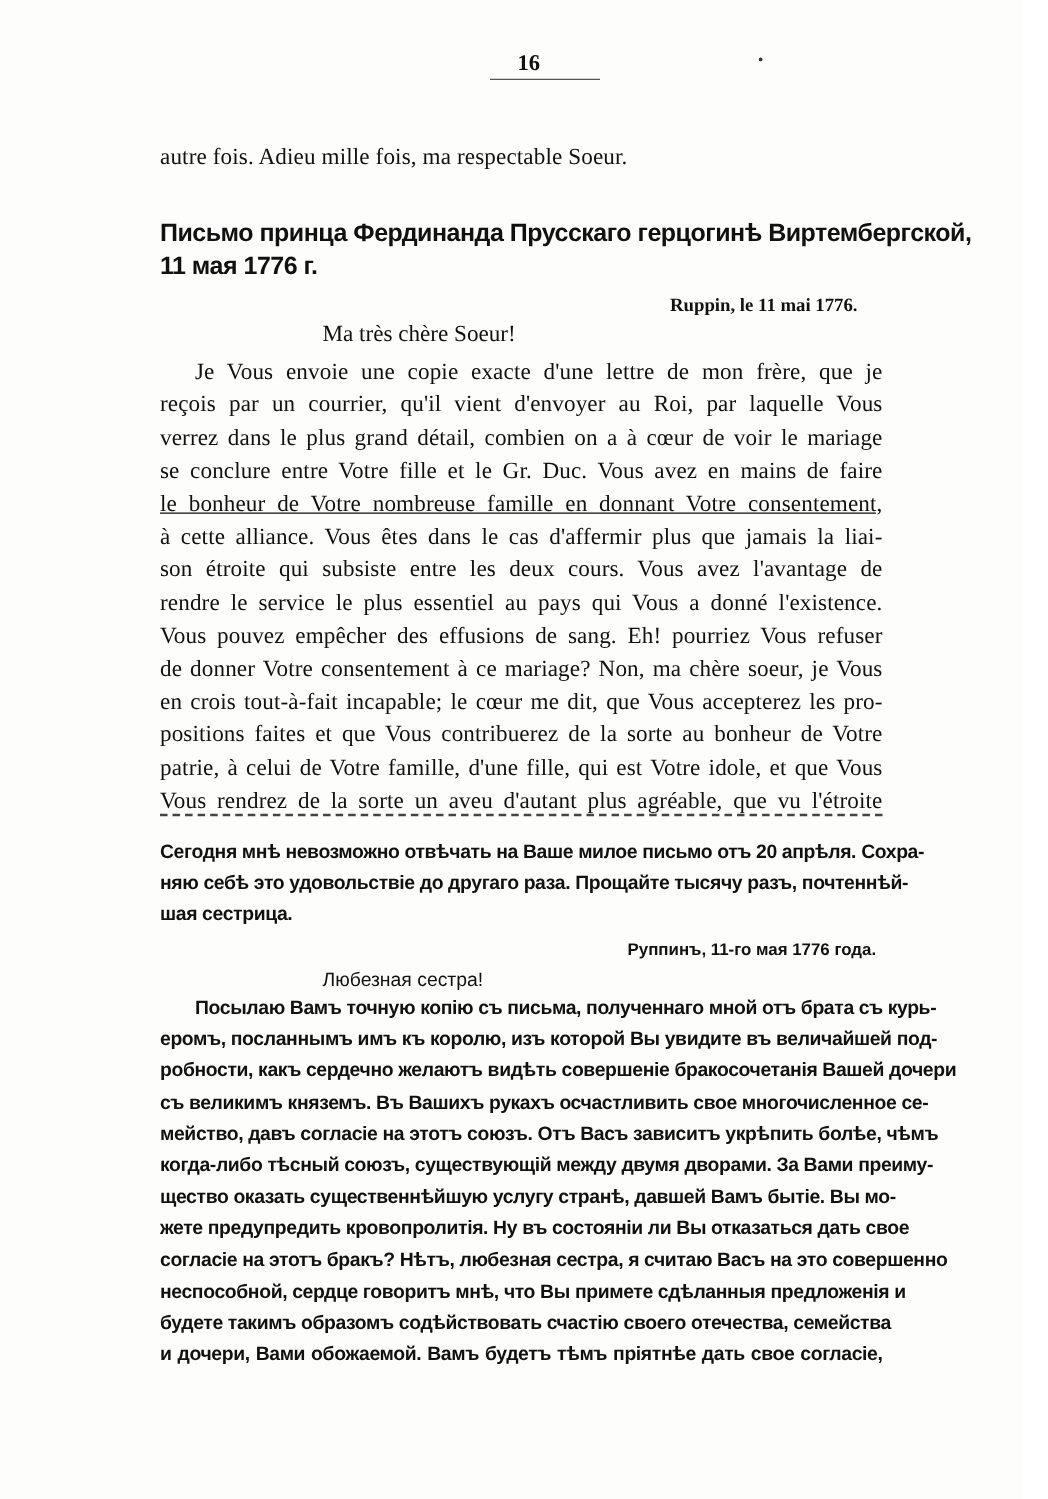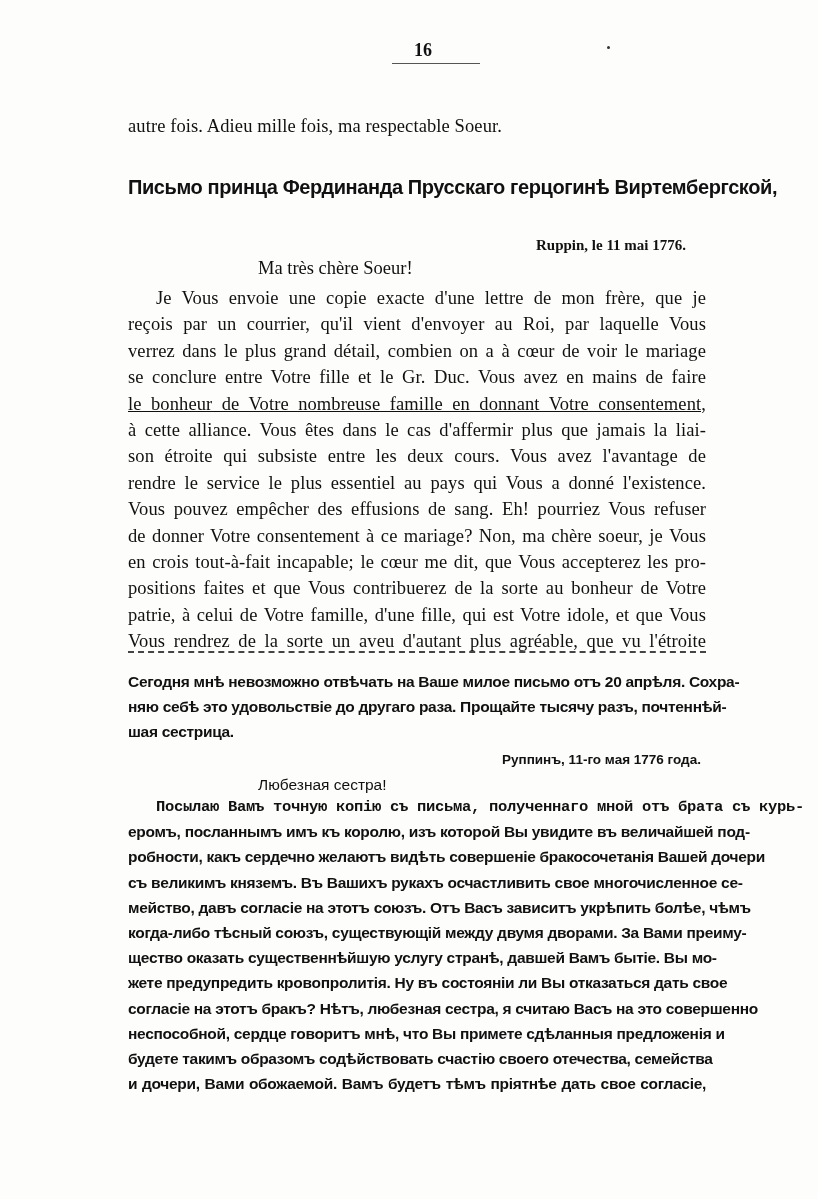--- a/index.html
+++ b/index.html
@@ -24,20 +24,21 @@
 
 <div class="page">
 
   <div class="page-num">16</div>
   <div class="pn-rule"></div>
   <div class="dot" style="left:607px;top:46px;"></div>
 
   <div class="line fr nojust" style="top:116px;">autre fois. Adieu mille fois, ma respectable Soeur.</div>
 
   <div class="title" style="top:176px;">Письмо принца Фердинанда Прусскаго герцогинѣ Виртембергской,</div>
+  <div class="title" style="top:202px;">11 мая 1776 г.</div>
 
   <div class="place-date" style="left:536px;top:237px;">Ruppin, le 11 mai 1776.</div>
   <div class="salutation" style="top:258px;">Ma très chère Soeur!</div>
 
   <div id="fr-body">
       <div class="line fr" style="top: 288px; left: 156px; width: 550px;">Je Vous envoie une copie exacte d'une lettre de mon frère, que je</div>
       <div class="line fr" style="top: 314.4px;">reçois par un courrier, qu'il vient d'envoyer au Roi, par laquelle Vous</div>
       <div class="line fr" style="top: 340.8px;">verrez dans le plus grand détail, combien on a à cœur de voir le mariage</div>
       <div class="line fr" style="top: 367.2px;">se conclure entre Votre fille et le Gr. Duc. Vous avez en mains de faire</div>
       <div class="line fr" style="top: 393.6px; text-decoration: underline;">le bonheur de Votre nombreuse famille en donnant Votre consentement,</div>
@@ -57,21 +58,21 @@
   <div id="ru-cont">
       <div class="line ru" style="top: 673px;">Сегодня мнѣ невозможно отвѣчать на Ваше милое письмо отъ 20 апрѣля. Сохра-</div>
       <div class="line ru" style="top: 698px;">няю себѣ это удовольствіе до другаго раза. Прощайте тысячу разъ, почтеннѣй-</div>
       <div class="line ru nojust" style="top: 723px;">шая сестрица.</div>
     </div>
 
   <div class="place-date cond" style="left:478px;top:752px;font-family:'Liberation Sans',sans-serif;font-size:13.5px;padding-left:24px;">Руппинъ, 11-го мая 1776 года.</div>
   <div class="salutation-ru" style="top:776px;">Любезная сестра!</div>
 
   <div id="ru-body">
-      <div class="line ru" style="top: 798px; left: 156px; width: 550px; font-family: Liberation Mono, monospace;">Посылаю Вамъ точную копію съ письма, полученнаго мной отъ брата съ курь-</div>
+      <div class="line ru" style="top: 798px; left: 156px; width: 550px;">Посылаю Вамъ точную копію съ письма, полученнаго мной отъ брата съ курь-</div>
       <div class="line ru" style="top: 823.2px;">еромъ, посланнымъ имъ къ королю, изъ которой Вы увидите въ величайшей под-</div>
       <div class="line ru" style="top: 848.4px;">робности, какъ сердечно желаютъ видѣть совершеніе бракосочетанія Вашей дочери</div>
       <div class="line ru" style="top: 873.6px;">съ великимъ княземъ. Въ Вашихъ рукахъ осчастливить свое многочисленное се-</div>
       <div class="line ru" style="top: 898.8px;">мейство, давъ согласіе на этотъ союзъ. Отъ Васъ зависитъ укрѣпить болѣе, чѣмъ</div>
       <div class="line ru" style="top: 924px;">когда-либо тѣсный союзъ, существующій между двумя дворами. За Вами преиму-</div>
       <div class="line ru" style="top: 949.2px;">щество оказать существеннѣйшую услугу странѣ, давшей Вамъ бытіе. Вы мо-</div>
       <div class="line ru" style="top: 974.4px;">жете предупредить кровопролитія. Ну въ состояніи ли Вы отказаться дать свое</div>
       <div class="line ru" style="top: 999.6px;">согласіе на этотъ бракъ? Нѣтъ, любезная сестра, я считаю Васъ на это совершенно</div>
       <div class="line ru" style="top: 1024.8px;">неспособной, сердце говоритъ мнѣ, что Вы примете сдѣланныя предложенія и</div>
       <div class="line ru" style="top: 1050px;">будете такимъ образомъ содѣйствовать счастію своего отечества, семейства</div>

